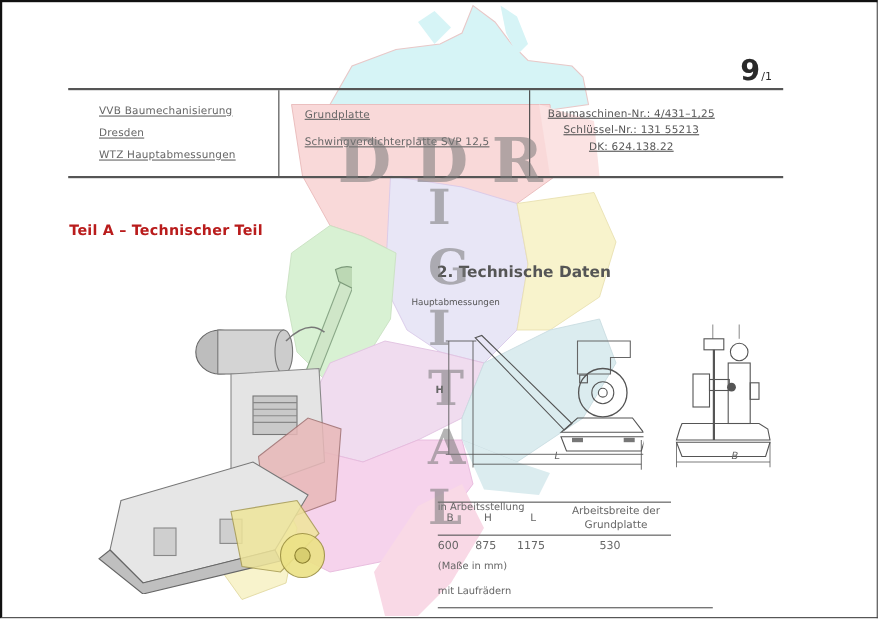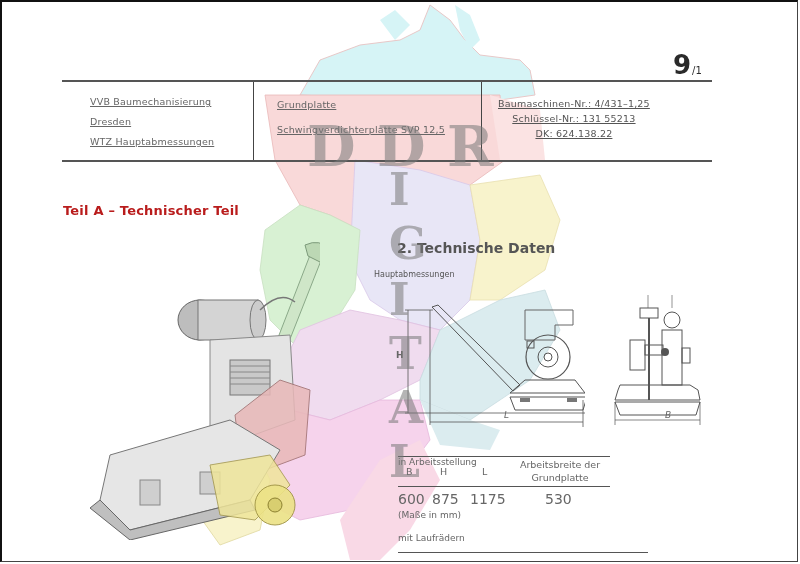--- a/index.html
+++ b/index.html
@@ -36,21 +36,21 @@
   .sub-title {
     position: absolute; left: 397px; top: 240px; z-index: 10;
     font-size: 14px; font-weight: bold; color: #555;
   }
   .sub-sub-title {
     position: absolute; left: 374px; top: 270px; z-index: 10;
     font-size: 8px; color: #555;
   }
   .small-label { position: absolute; z-index: 10; font-size: 9px; color: #666; white-space: nowrap; }
   .dim-header { position: absolute; z-index: 10; font-size: 9.5px; color: #666; }
-  .dim-value { position: absolute; z-index: 10; font-size: 14px; color: #666; }
+  .dim-value { position: absolute; z-index: 10; font-size: 10px; color: #666; }
   .ctr { text-align: center; }
   .watermark {
     position: absolute; z-index: 12; font-family: "DejaVu Serif", serif; font-weight: bold;
     color: rgba(120,120,120,0.55); font-size: 56px; line-height: 1;
   }
   .wm-v { position: absolute; left: 389px; z-index: 12; font-family: "DejaVu Serif", serif;
     font-weight: bold; color: rgba(120,120,120,0.55); font-size: 44px; line-height: 1; }
   .illus { position: absolute; z-index: 8; }
 </style>
 </head>

